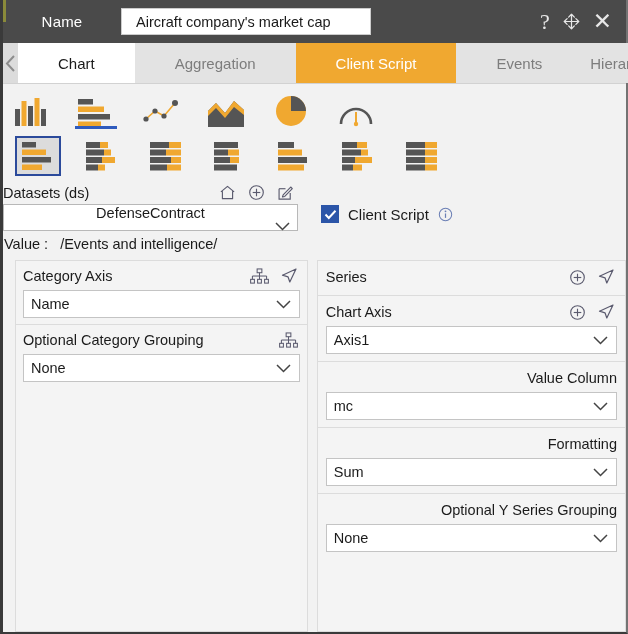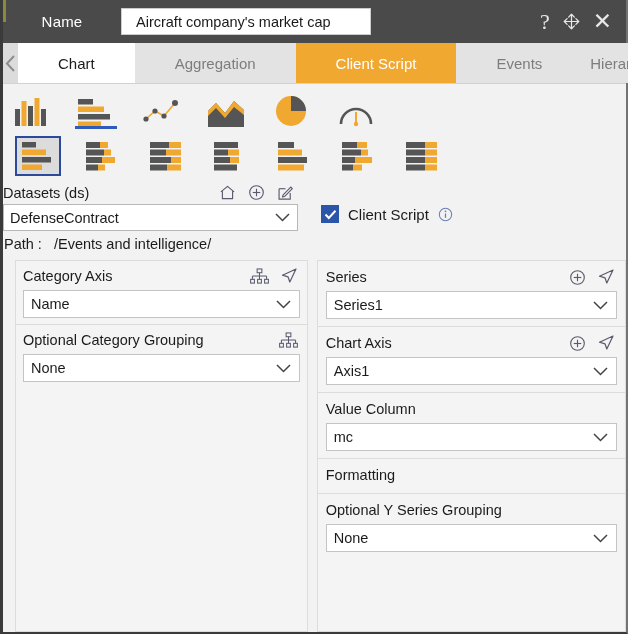--- a/index.html
+++ b/index.html
@@ -111,21 +111,21 @@
   .ds-head{
     display:flex;align-items:center;width:295px;
   }
   .ds-title{font-size:14.5px;color:#1b1b1b;}
   .ds-icons{margin-left:auto;display:flex;align-items:center;gap:12px;padding-right:4px;}
   .ds-row{display:flex;align-items:flex-start;}
   .ds-select{
     width:295px;height:27px;margin-top:3px;
     background:#ffffff;border:1px solid #b8b8b8;
     display:flex;align-items:center;padding:0 6px;
-    box-sizing:border-box;font-size:14.5px;color:#1b1b1b;cursor:pointer;
+    box-sizing:border-box;font-size:14.5px;color:#1b1b1b;cursor:pointer;flex-direction:column;
   }
   .ds-select .cv{margin-left:auto;}
   .ds-path{font-size:14.5px;color:#1b1b1b;padding:5px 0 0 1px;}
   .cs-wrap{
     display:flex;align-items:center;gap:9px;margin-left:23px;margin-top:4px;
   }
   .cbx{
     width:18px;height:18px;background:#2b55a8;
     display:flex;align-items:center;justify-content:center;cursor:pointer;
   }
@@ -133,21 +133,21 @@
 
   
   .cols{display:flex;flex:1;gap:9px;padding:8px 0 0 0;min-height:0;}
   .col{
     background:#f4f4f4;border:1px solid #dcdcdc;box-sizing:border-box;
   }
   .col-left{width:302px;margin-left:12px;}
   .col-right{width:319px;}
   .fgroup{padding:4px 7px 6px 7px;}
   .fgroup.sep{border-top:1px solid #dcdcdc;}
-  .flabel-row{display:flex;align-items:center;height:22px;}
+  .flabel-row{display:flex;align-items:center;height:22px;justify-content:flex-end;}
   .flabel{font-size:14.5px;color:#1b1b1b;}
   .ficons{margin-left:auto;display:flex;align-items:center;gap:11px;padding-right:2px;}
   .fselect{
     height:28px;background:#ffffff;border:1px solid #c4c4c4;
     display:flex;align-items:center;padding:0 7px;margin-top:3px;
     box-sizing:border-box;font-size:14.5px;color:#1b1b1b;cursor:pointer;
   }
   .fselect .cv{margin-left:auto;}
   .col-right .fgroup{padding:5px 8px 7px 8px;}
   .spacer-fill{flex:1;}
@@ -362,21 +362,21 @@
       <div>
         <div class="ds-select">
           <span>DefenseContract</span>
           <span class="cv">
             <svg width="17" height="11" viewBox="0 0 17 11">
                 <polyline points="2,2 8.5,8.5 15,2" fill="none" stroke="#444" stroke-width="1.5"></polyline>
               </svg>
           </span>
         </div>
         <div class="ds-path">
-          <span>Path :</span>
+          <span>Value :</span>
           &nbsp;&nbsp;<span>/Events and intelligence/</span>
         </div>
       </div>
       <div class="cs-wrap">
         <span class="cbx">
           <svg width="13" height="11" viewBox="0 0 13 11">
               <polyline points="1.5,5.5 4.8,9 11.5,1.8" fill="none" stroke="#ffffff" stroke-width="2"></polyline>
             </svg>
         </span>
         <span class="cs-label">Client Script</span>
@@ -470,28 +470,20 @@
                   <line x1="5" y1="9" x2="13" y2="9" stroke="#5a5a6e" stroke-width="1.2"></line>
                 </svg>
             </span>
             <span>
               <svg width="18" height="18" viewBox="0 0 18 18">
                   <path d="M16 2 L2.5 8.2 L8 9.8 L9.8 15 Z" fill="none" stroke="#5a5a6e" stroke-width="1.2" stroke-linejoin="round"></path>
                 </svg>
             </span>
           </span>
         </div>
-        <div class="fselect">
-          <span>Series1</span>
-          <span class="cv">
-            <svg width="17" height="11" viewBox="0 0 17 11">
-                <polyline points="2,2 8.5,8.5 15,2" fill="none" stroke="#444" stroke-width="1.5"></polyline>
-              </svg>
-          </span>
-        </div>
       </div>
 
       <div class="fgroup sep">
         <div class="flabel-row">
           <span class="flabel">Chart Axis</span>
           <span class="ficons">
             <span>
               <svg width="17" height="17" viewBox="0 0 18 18">
                   <circle cx="9" cy="9" r="7.2" fill="none" stroke="#5a5a6e" stroke-width="1.2"></circle>
                   <line x1="9" y1="5" x2="9" y2="13" stroke="#5a5a6e" stroke-width="1.2"></line>
@@ -526,20 +518,28 @@
                 <polyline points="2,2 8.5,8.5 15,2" fill="none" stroke="#444" stroke-width="1.5"></polyline>
               </svg>
           </span>
         </div>
       </div>
 
       <div class="fgroup sep">
         <div class="flabel-row">
           <span class="flabel">Formatting</span>
         </div>
+        <div class="fselect">
+          <span>Sum</span>
+          <span class="cv">
+            <svg width="17" height="11" viewBox="0 0 17 11">
+                <polyline points="2,2 8.5,8.5 15,2" fill="none" stroke="#444" stroke-width="1.5"></polyline>
+              </svg>
+          </span>
+        </div>
       </div>
 
       <div class="fgroup sep">
         <div class="flabel-row">
           <span class="flabel">Optional Y Series Grouping</span>
         </div>
         <div class="fselect">
           <span>None</span>
           <span class="cv">
             <svg width="17" height="11" viewBox="0 0 17 11">

